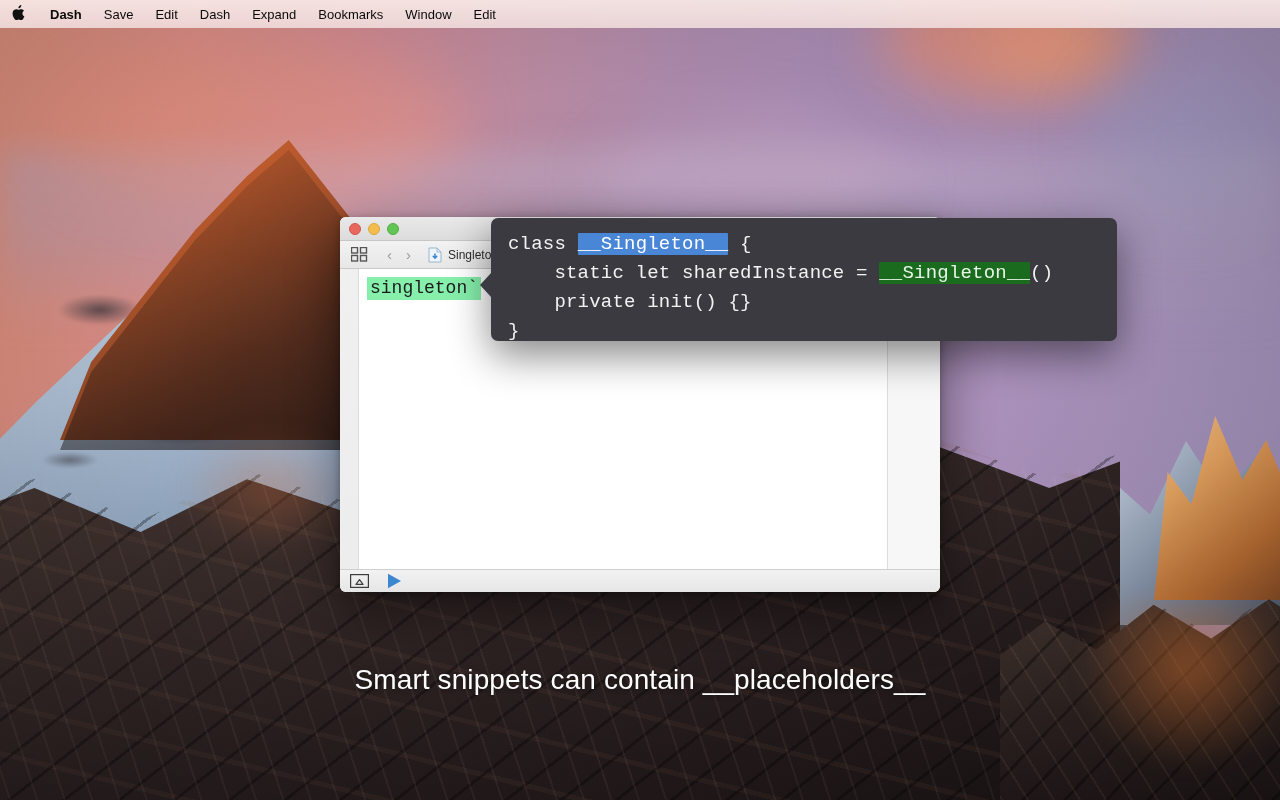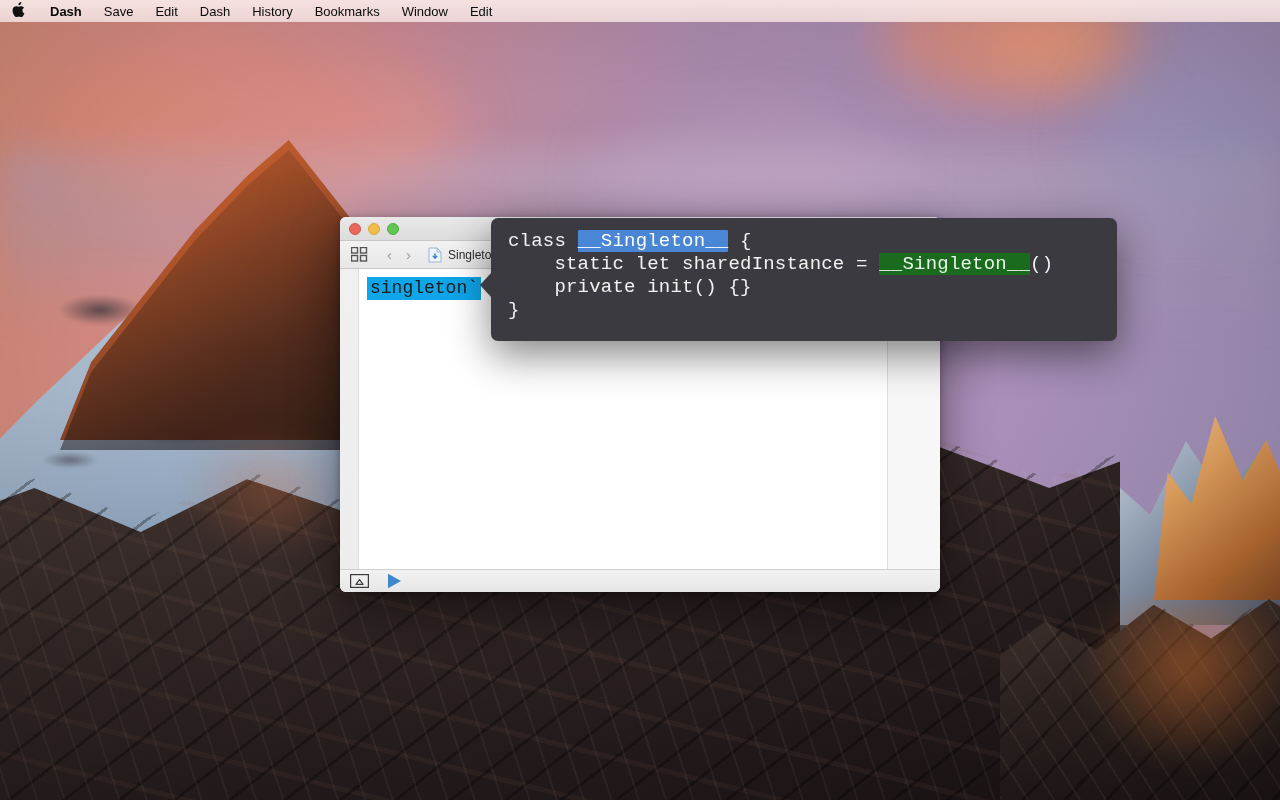--- a/index.html
+++ b/index.html
@@ -152,21 +152,21 @@
     filter:blur(12px);
   }
   #vignette {
     position:absolute; left:0; top:0; width:1280px; height:800px;
     background:radial-gradient(ellipse 900px 620px at 50% 42%,
                rgba(0,0,0,0) 40%, rgba(0,0,0,.22) 100%);
   }
 
   
   #menubar {
-    position:absolute; left:0; top:0; width:1280px; height:22px;
+    position:absolute; left:0; top:0; width:1280px; height:28px;
     background:linear-gradient(180deg, rgba(248,232,230,.94), rgba(240,220,220,.90));
     display:flex; align-items:center;
     font-size:13px; color:#0a0a0a;
     padding-left:12px;
     z-index:60;
   }
   #menubar .apple {
     font-size:15px; line-height:1; margin-right:14px; margin-top:-1px;
   }
   #menubar .mi { padding:0 11px; white-space:nowrap; }
@@ -224,21 +224,21 @@
     width:19px; background:linear-gradient(180deg,#f0f0f0,#ededed);
     border-right:1px solid #dcdcdc;
   }
   #editor {
     flex:1; position:relative; background:#ffffff;
   }
   #snippet-line {
     position:absolute; left:8px; top:8px;
     font-family:"Liberation Mono", monospace;
     font-size:18px; color:#1b1b1b;
-    background:#0ea5e9;
+    background:#86efac;
     padding:1px 3px 2px 3px;
     white-space:pre;
   }
   #right-pane {
     width:53px; background:#f7f7f7; border-left:1px solid #dddddd;
   }
 
   #bottombar {
     height:23px;
     background:linear-gradient(180deg,#f2f2f2,#e6e6e6);
@@ -258,21 +258,21 @@
     padding:12px 0 0 0;
   }
   #popup-tail {
     position:absolute; left:-11px; top:54px; width:0; height:0;
     border-top:13px solid transparent;
     border-bottom:13px solid transparent;
     border-right:12px solid #3a3a40;
   }
   #code-block {
     font-family:"Liberation Mono", monospace;
-    font-size:19px; line-height:23px;
+    font-size:19px; line-height:29px;
     color:#f2f2f2; white-space:pre; padding-left:17px;
     letter-spacing:.2px;
   }
   .hl-blue {
     background:#4a86d6; color:#ffffff; border-radius:1px;
   }
   .hl-green {
     background:#1b6b1f; color:#e7f5e7; border-radius:1px;
   }
 </style>
@@ -307,21 +307,21 @@
 <div id="menubar">
   <span class="apple">
     <svg width="13" height="15" viewBox="0 0 13 15" aria-hidden="true">
       <path fill="#111" d="M8.6 2.3c.5-.6.85-1.45.75-2.3-.73.03-1.62.48-2.14 1.1-.47.53-.88 1.4-.77 2.22.82.06 1.66-.41 2.16-1.02zM9.34 4.2c-1.19-.07-2.2.67-2.77.67-.58 0-1.45-.63-2.39-.62-1.23.02-2.37.72-3 1.82-1.28 2.22-.33 5.5.92 7.3.61.88 1.34 1.87 2.29 1.84.92-.04 1.27-.59 2.38-.59 1.11 0 1.42.59 2.39.57.99-.02 1.61-.9 2.22-1.78.7-1.02.98-2.01 1-2.06-.02-.01-1.92-.74-1.94-2.93-.02-1.83 1.49-2.7 1.56-2.75-.85-1.26-2.18-1.4-2.66-1.47z"></path>
     </svg>
   </span>
   <span class="mi app">Dash</span>
   <span class="mi">Save</span>
   <span class="mi">Edit</span>
   <span class="mi">Dash</span>
-  <span class="mi">History</span>
+  <span class="mi">Expand</span>
   <span class="mi">Bookmarks</span>
   <span class="mi">Window</span>
   <span class="mi">Edit</span>
 </div>
 
 <div class="caption" id="caption-top">
 </div>
 
 <div id="dash-window">
 
@@ -377,13 +377,14 @@
 
 <div id="code-popup">
   <div id="popup-tail"></div>
   <div id="code-block"><span>class </span><span class="hl-blue">__Singleton__</span><span> {</span>
 <span>    static let sharedInstance = </span><span class="hl-green">__Singleton__</span><span>()</span>
 <span>    private init() {}</span>
 <span>}</span></div>
 </div>
 
 <div class="caption" id="caption-bottom">
+  <span class="line">Smart snippets can contain __placeholders__</span>
 </div>
 
 </body></html>

